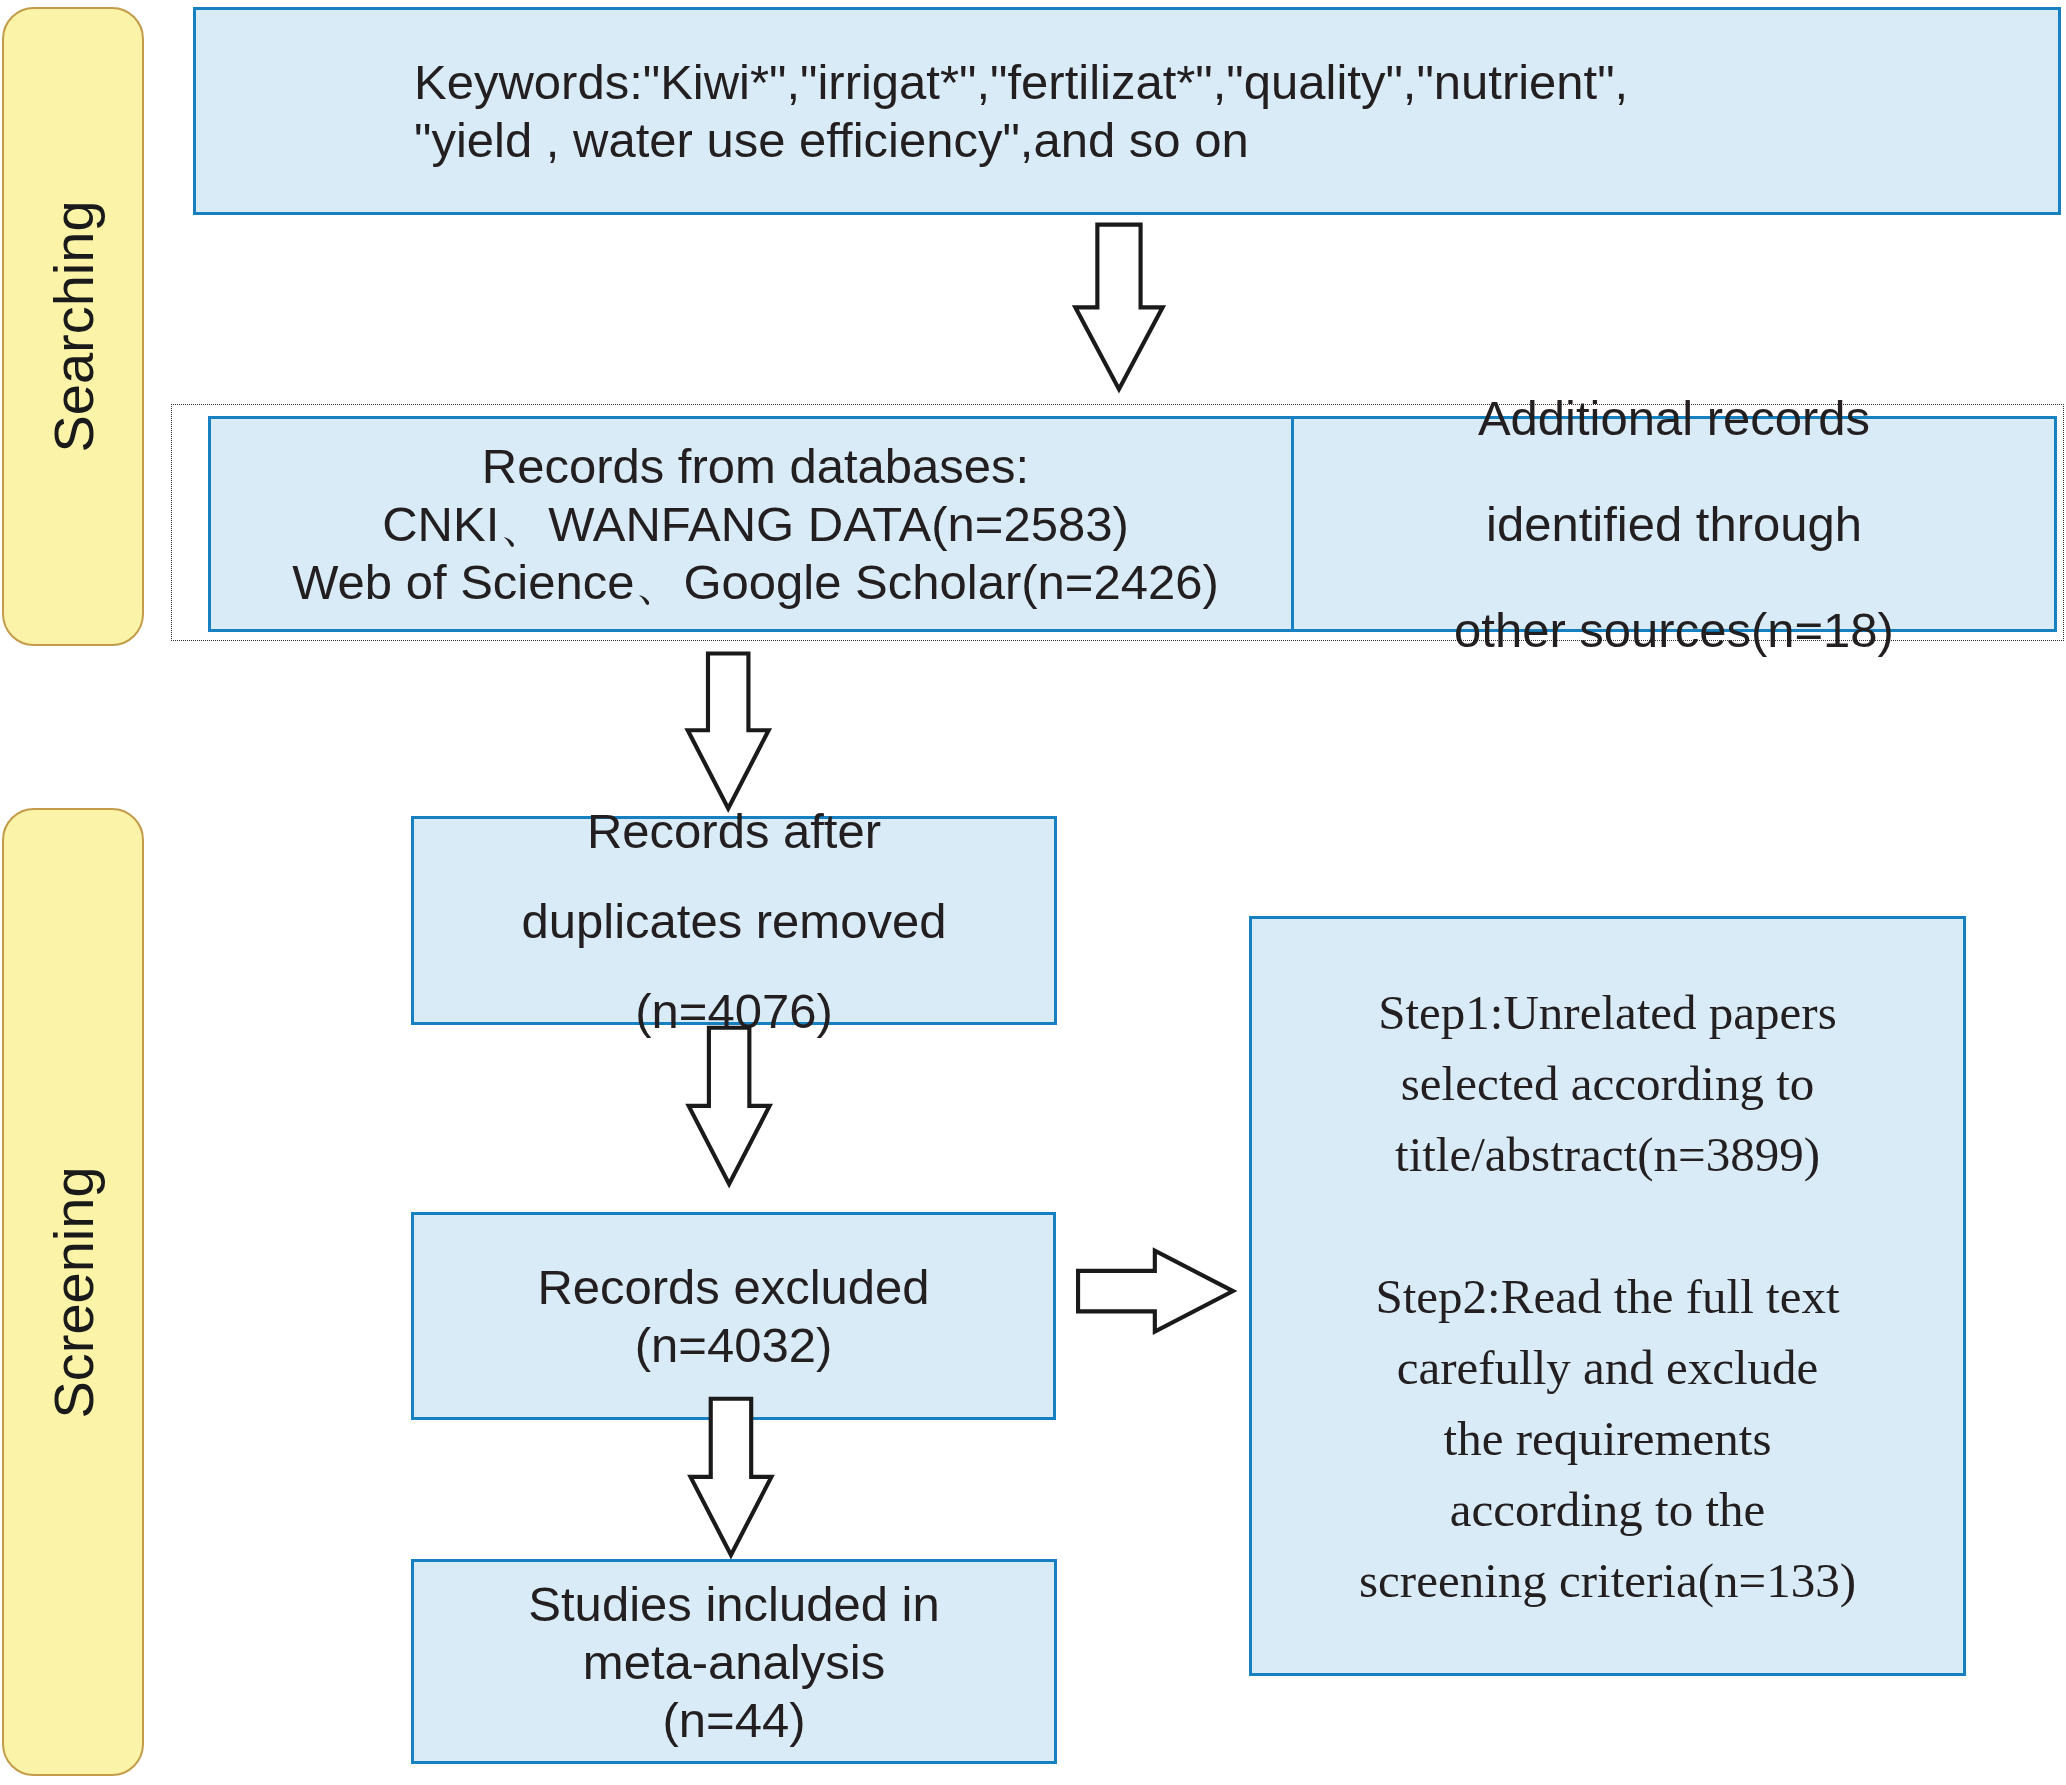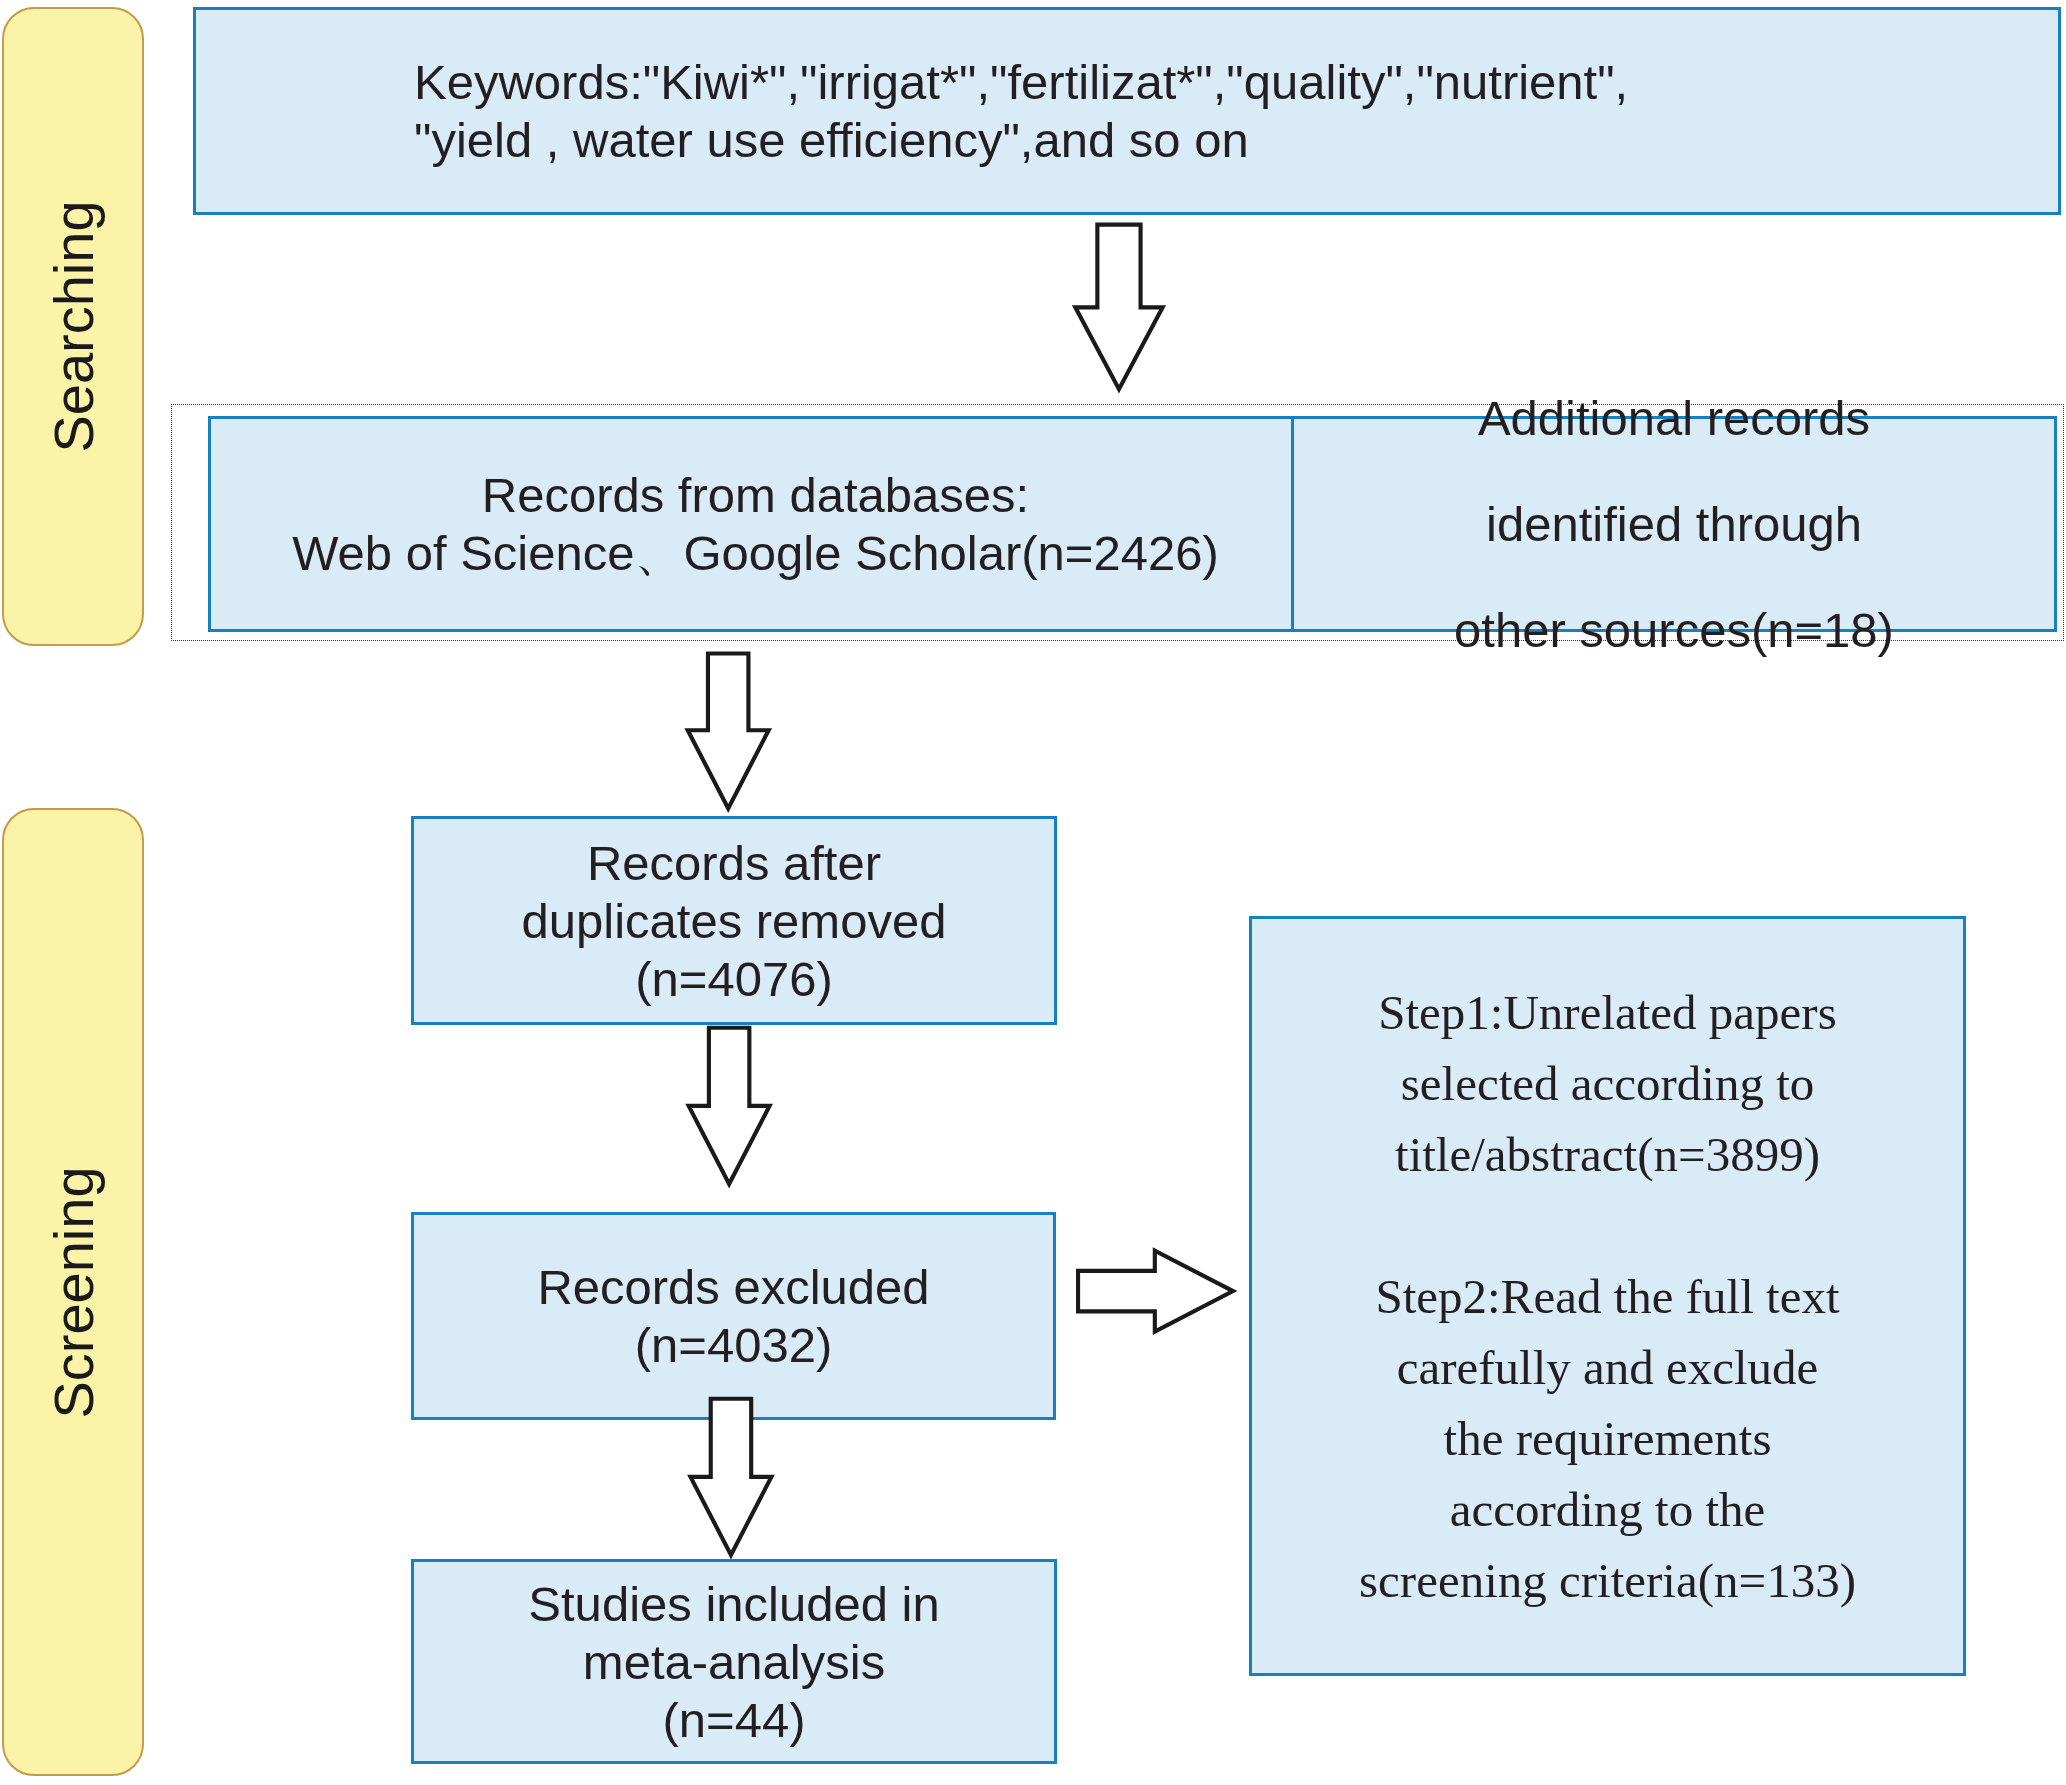--- a/index.html
+++ b/index.html
@@ -44,30 +44,31 @@
 
   <div class="box kw" style="left:193px;top:6.9px;width:1868px;height:208px;">
     <div>Keywords:"Kiwi*","irrigat*","fertilizat*","quality","nutrient",</div>
     <div>"yield , water use efficiency",and so on</div>
   </div>
 
   <div class="dotted" style="left:171px;top:404px;width:1893px;height:237px;"></div>
 
   <div class="box center" style="left:188px;top:416px;width:1095px;height:216px;margin-left:20px;">
     <div>Records from databases:</div>
+    <div>CNKI、WANFANG DATA(n=2583)</div>
     <div>Web of Science、Google Scholar(n=2426)</div>
   </div>
 
   <div class="box center" style="left:1291px;top:416px;width:766px;height:216px;gap:48px;">
     <div>Additional records</div>
     <div>identified through</div>
     <div>other sources(n=18)</div>
   </div>
 
-  <div class="box center" style="left:411px;top:816px;width:646px;height:209px;">
+  <div class="box center" style="left:411px;top:816px;width:646px;height:209px;gap:32px;">
     <div>Records after</div>
     <div>duplicates removed</div>
     <div>(n=4076)</div>
   </div>
 
   <div class="box center" style="left:411px;top:1188px;width:645px;height:208px;margin-top:24px;">
     <div>Records excluded</div>
     <div>(n=4032)</div>
   </div>
 

